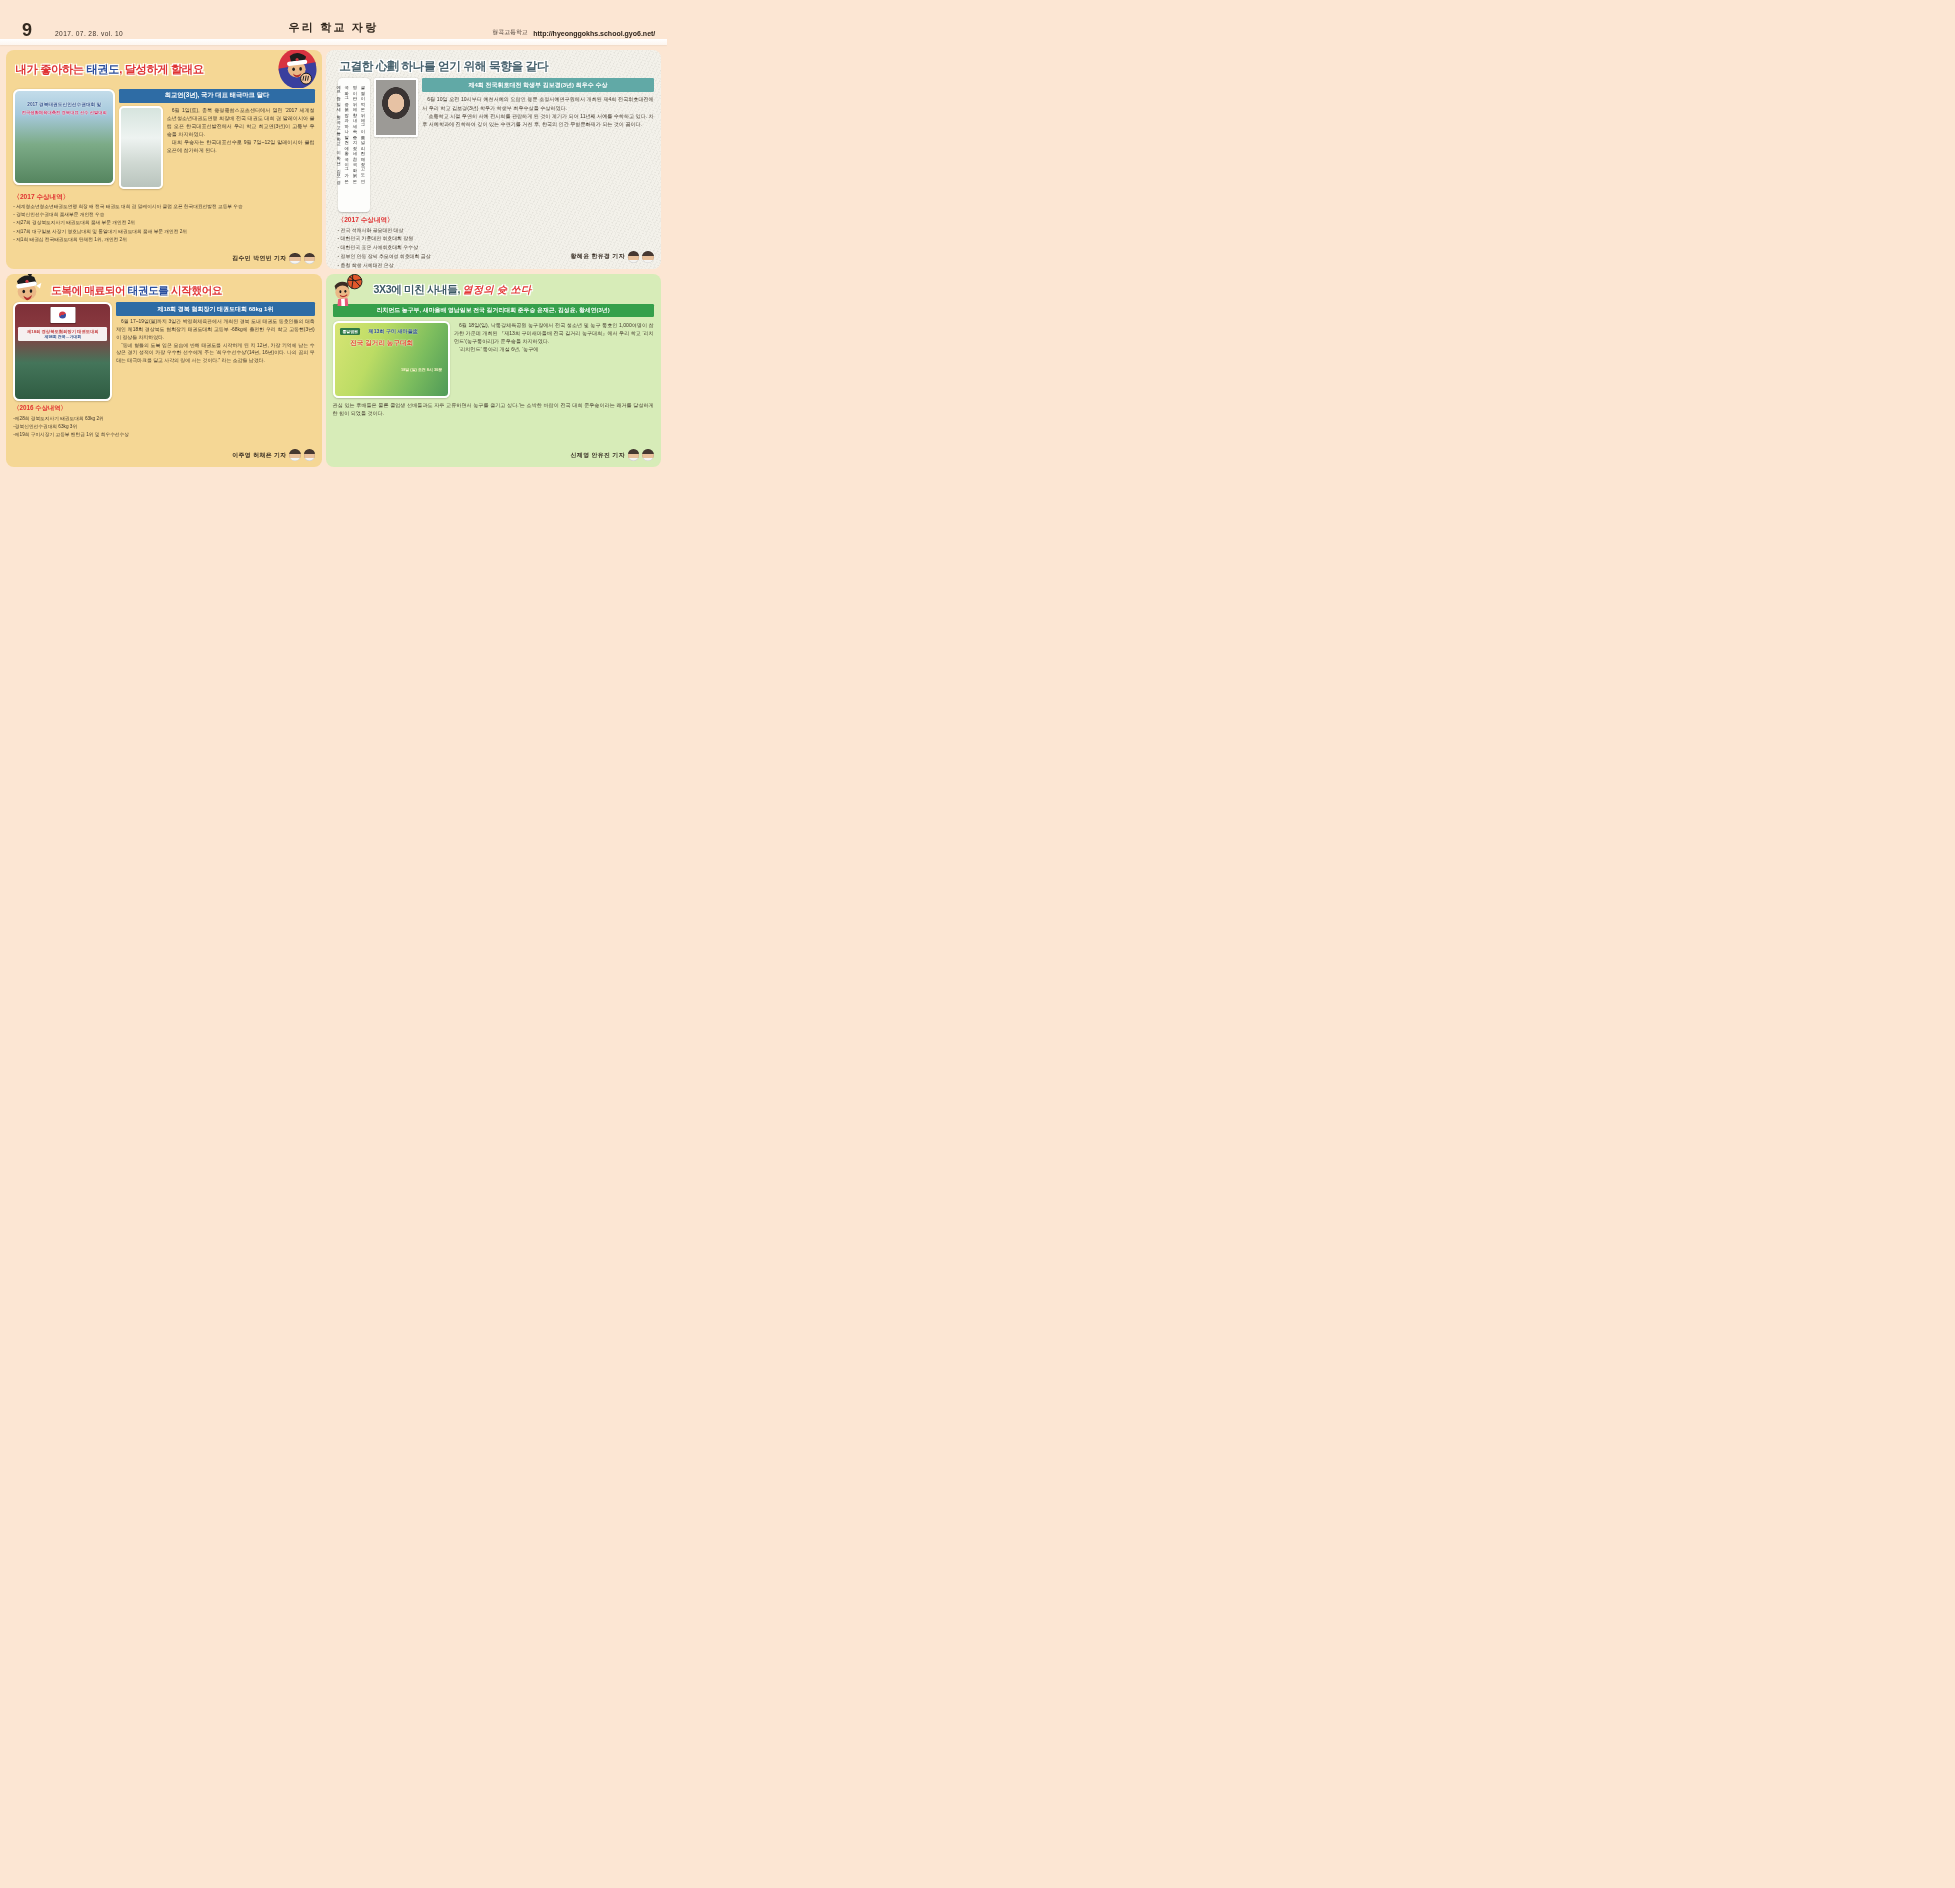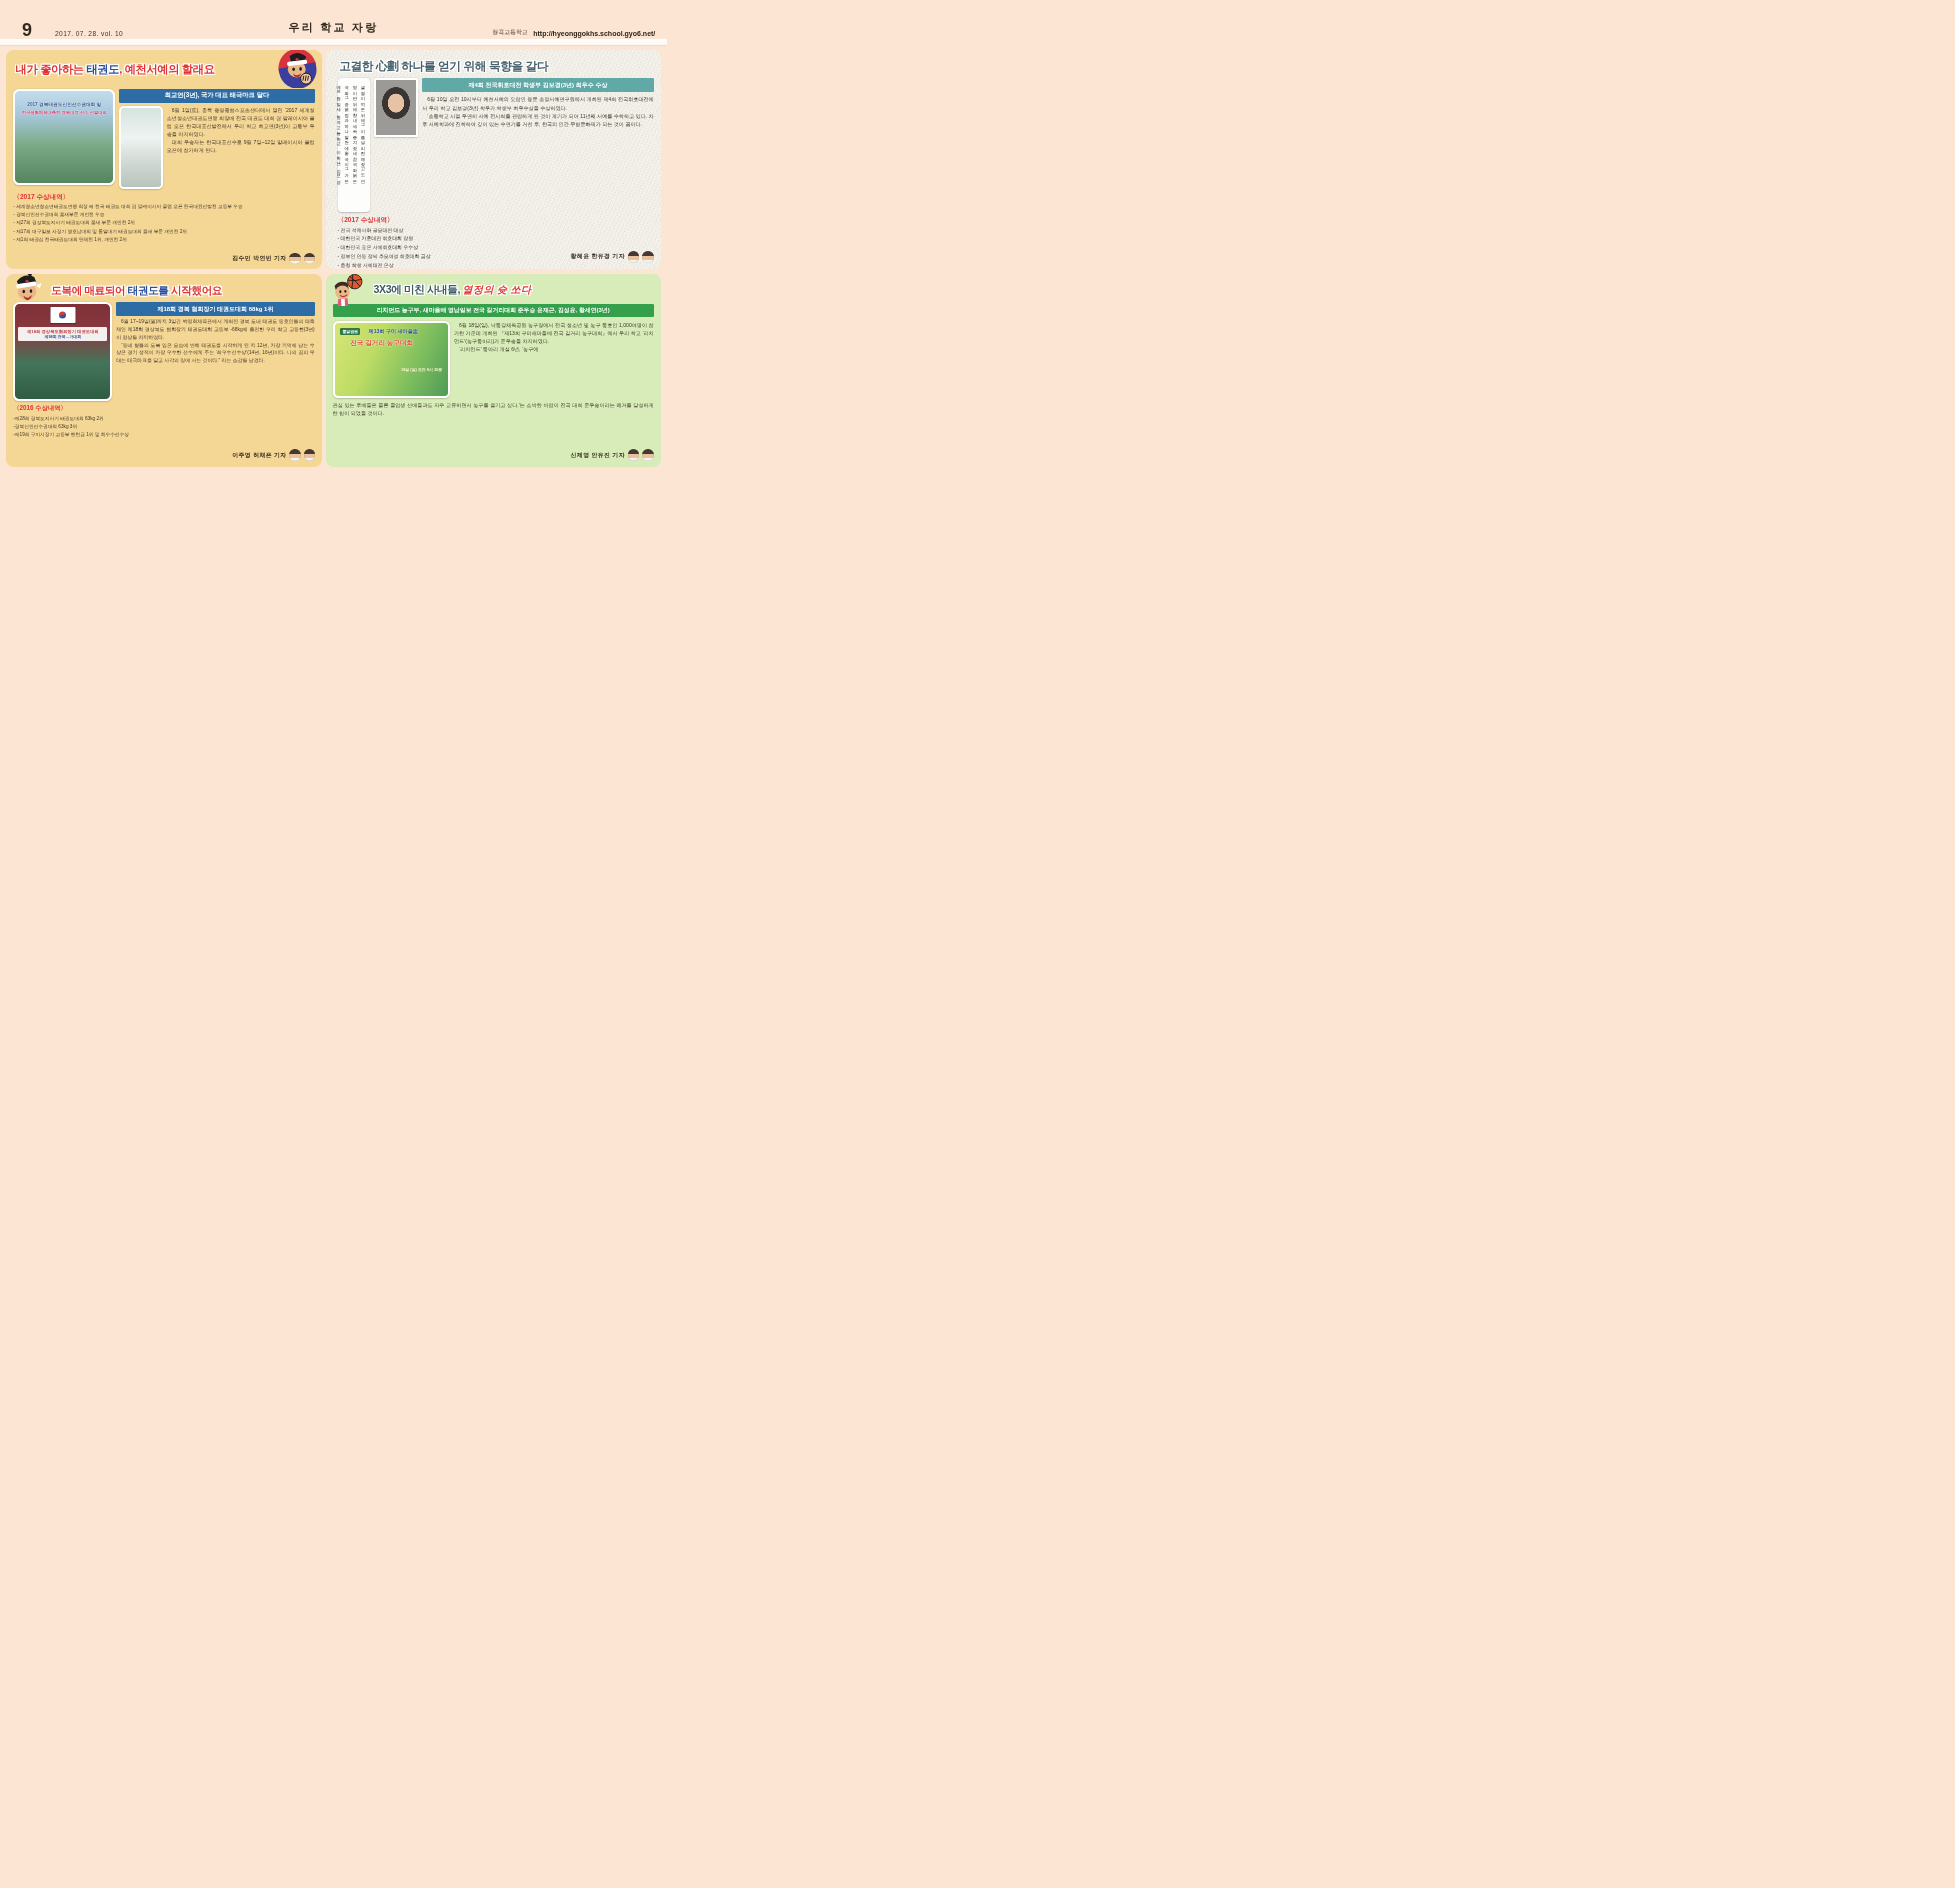--- a/index.html
+++ b/index.html
@@ -143,21 +143,21 @@
       <span class="school-url">http://hyeonggokhs.school.gyo6.net/</span>
     </div>
   </div>
   <div class="white-band"></div>
 
   <div class="grid">
 
     <section class="panel panel-tan">
       <div class="a1-title-row">
         <h2 class="a1-title outline">
-          <span class="t-red">내가 좋아하는 </span><span class="t-blue">태권도</span><span class="t-red">, 예천서예의 할래요</span>
+          <span class="t-red">내가 좋아하는 </span><span class="t-blue">태권도</span><span class="t-red">, 달성하게 할래요</span>
         </h2>
         <svg class="mascot1" viewBox="0 0 100 100">
           <path d="M2,54 A48,48 0 0 1 98,42 L98,54 Z" fill="#d83340" transform="rotate(-10 50 50)"></path>
           <path d="M2,54 A48,48 0 0 0 98,54 L98,42 L2,42 Z" fill="#3a3f9e" transform="rotate(-10 50 50)"></path>
           <path d="M30,18 Q50,2 72,20 L66,38 L34,36 Z" fill="#1d1d1d"></path>
           <ellipse cx="48" cy="52" rx="23" ry="21" fill="#eab886"></ellipse>
           <rect x="23" y="30" width="52" height="11" rx="5" fill="#fff" transform="rotate(-7 49 35)"></rect>
           <circle cx="49" cy="27" r="4" fill="#cf3a45"></circle>
           <ellipse cx="40" cy="52" rx="3.4" ry="4.6" fill="#1d1d1d"></ellipse>
           <ellipse cx="58" cy="51" rx="3.4" ry="4.6" fill="#1d1d1d"></ellipse>

